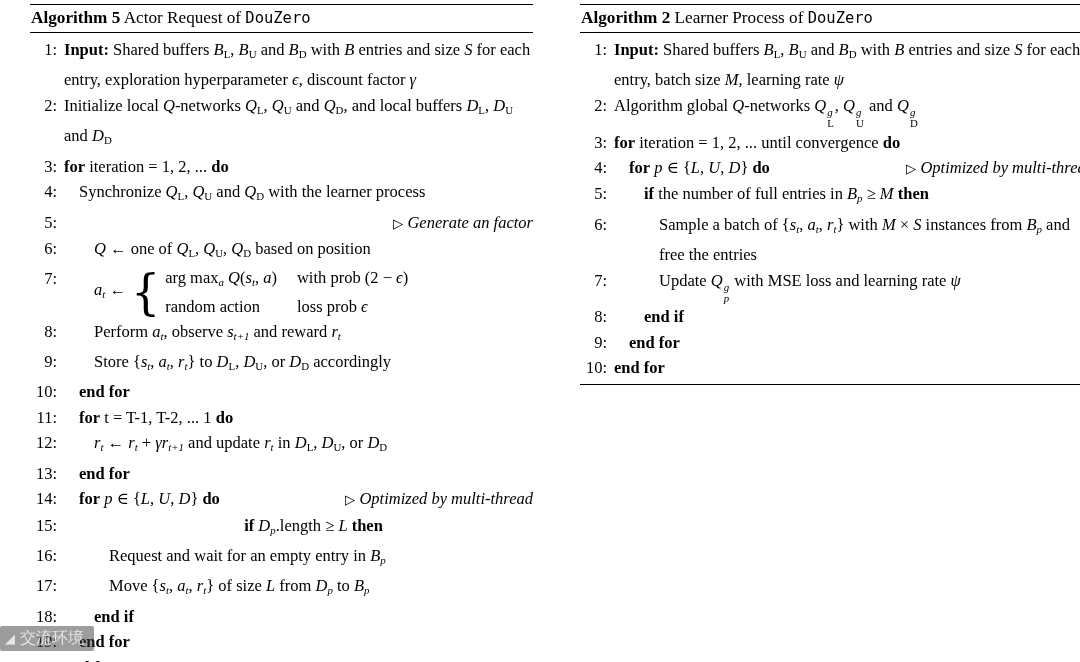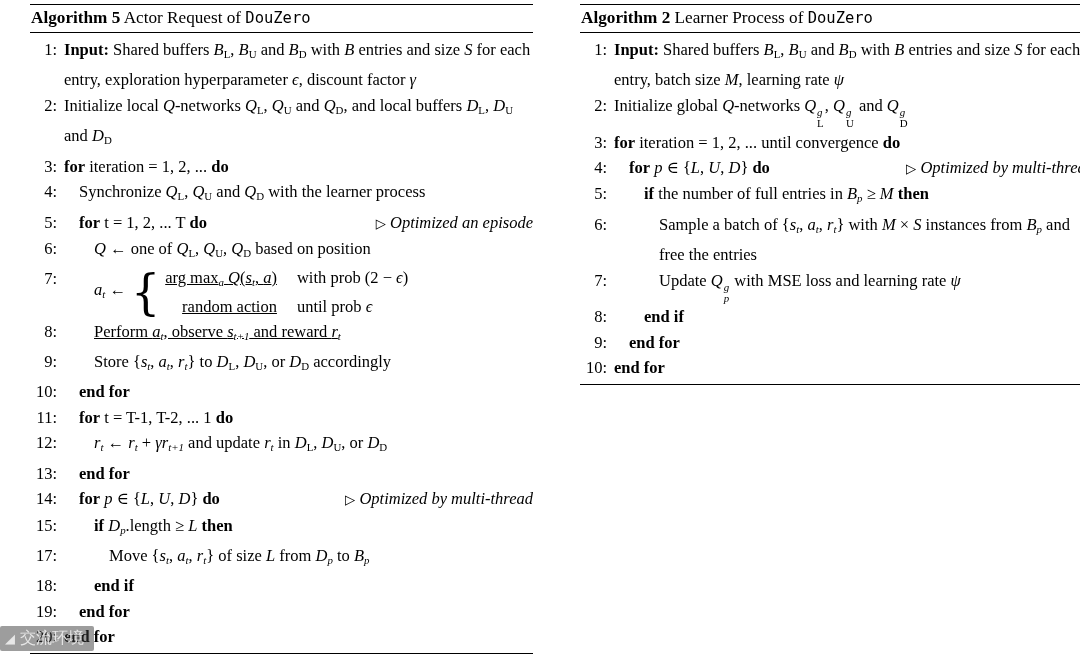--- a/index.html
+++ b/index.html
@@ -29,21 +29,21 @@
   .tt{font-family:"DejaVu Sans Mono","Liberation Mono",monospace;font-size:0.9em;}
   .sub{font-size:0.66em;vertical-align:-0.28em;}
   .subi{font-size:0.66em;vertical-align:-0.28em;font-style:italic;}
   .supsub{display:inline-flex;flex-direction:column;align-items:flex-start;font-size:0.66em;line-height:1.05;vertical-align:-0.45em;margin:0 1px;}
   .ss-sup{font-style:italic;}
   .ss-sub.it{font-style:italic;}
   .case-wrap{display:inline-flex;align-items:center;}
   .case-pre{margin-right:5px;}
   .brace{font-size:46px;font-weight:300;line-height:0.9;margin-right:5px;transform:scaleY(1.05);display:inline-block;font-family:"DejaVu Serif",serif;}
   .case-grid{display:inline-grid;grid-template-columns:auto auto;column-gap:20px;line-height:24px;}
-  .case-l{text-align:right;text-decoration:underline;}
+  .case-l{text-align:left;}
   .watermark{
     position:absolute;left:0;top:626px;display:flex;align-items:center;gap:5px;
     background:rgba(60,60,60,0.5);color:rgba(238,238,238,0.92);
     padding:2px 10px 2px 5px;font-size:16px;border-radius:2px;
     font-family:"DejaVu Sans",sans-serif;filter:blur(0.3px);
   }
   .wm-logo{font-size:13px;}
 </style>
 </head>
 <body>
@@ -63,44 +63,43 @@
         <span class="num">3:</span>
         <div class="lbody" style="padding-left: 0px;"><span class="lmain"><span class="b">for</span><span> iteration = 1, 2, ... </span><span class="b">do</span></span></div>
       </div>
       <div class="alg-line">
         <span class="num">4:</span>
         <div class="lbody" style="padding-left: 15px;"><span class="lmain"><span>Synchronize </span><span class="v">Q</span><span class="sub">L</span><span>, </span><span class="v">Q</span><span class="sub">U</span><span> and </span><span class="v">Q</span><span class="sub">D</span><span> with the learner process</span></span></div>
       </div>
       <div class="alg-line">
         <span class="num">5:</span>
         <div class="lbody has-comment" style="padding-left: 15px;">
-          <span class="lmain"><span class="b">for</span><span> t = 1, 2, ... T </span><span class="b">do</span></span>
-          <span class="comment"><span class="tri">▷ </span><span class="i">Optimized an episode</span></span>
+          <span class="comment"><span class="tri">▷ </span><span class="i">Generate an factor</span></span>
         </div>
       </div>
       <div class="alg-line">
         <span class="num">6:</span>
         <div class="lbody" style="padding-left: 30px;"><span class="lmain"><span class="v">Q</span><span> ← one of </span><span class="v">Q</span><span class="sub">L</span><span>, </span><span class="v">Q</span><span class="sub">U</span><span>, </span><span class="v">Q</span><span class="sub">D</span><span> based on position</span></span></div>
       </div>
       <div class="alg-line">
         <span class="num">7:</span>
         <div class="lbody" style="padding-left: 30px;"><span class="case-wrap">
             <span class="case-pre"><span class="v">a</span><span class="subi">t</span><span> ← </span></span>
             <span class="brace">{</span>
             <span class="case-grid">
               <span class="case-l"><span>arg max</span><span class="subi">a</span><span> </span><span class="v">Q</span><span>(</span><span class="v">s</span><span class="subi">t</span><span>, </span><span class="v">a</span><span>)</span></span>
               <span class="case-r"><span>with prob (2 − </span><span class="v">ϵ</span><span>)</span></span>
               <span class="case-l"><span>random action</span></span>
-              <span class="case-r"><span>until prob </span><span class="v">ϵ</span></span>
+              <span class="case-r"><span>loss prob </span><span class="v">ϵ</span></span>
             </span>
           </span></div>
       </div>
       <div class="alg-line">
         <span class="num">8:</span>
-        <div class="lbody" style="padding-left: 30px; text-decoration: underline;"><span class="lmain"><span>Perform </span><span class="v">a</span><span class="subi">t</span><span>, observe </span><span class="v">s</span><span class="subi">t+1</span><span> and reward </span><span class="v">r</span><span class="subi">t</span></span></div>
+        <div class="lbody" style="padding-left: 30px;"><span class="lmain"><span>Perform </span><span class="v">a</span><span class="subi">t</span><span>, observe </span><span class="v">s</span><span class="subi">t+1</span><span> and reward </span><span class="v">r</span><span class="subi">t</span></span></div>
       </div>
       <div class="alg-line">
         <span class="num">9:</span>
         <div class="lbody" style="padding-left: 30px;"><span class="lmain"><span>Store {</span><span class="v">s</span><span class="subi">t</span><span>, </span><span class="v">a</span><span class="subi">t</span><span>, </span><span class="v">r</span><span class="subi">t</span><span>} to </span><span class="cal">D</span><span class="sub">L</span><span>, </span><span class="cal">D</span><span class="sub">U</span><span>, or </span><span class="cal">D</span><span class="sub">D</span><span> accordingly</span></span></div>
       </div>
       <div class="alg-line">
         <span class="num">10:</span>
         <div class="lbody" style="padding-left: 15px;"><span class="lmain"><span class="b">end for</span></span></div>
       </div>
       <div class="alg-line">
@@ -119,21 +118,25 @@
       </div>
       <div class="alg-line">
         <span class="num">14:</span>
         <div class="lbody has-comment" style="padding-left: 15px;">
           <span class="lmain"><span class="b">for</span><span> </span><span class="v">p</span><span> ∈ {</span><span class="v">L</span><span>, </span><span class="v">U</span><span>, </span><span class="v">D</span><span>} </span><span class="b">do</span></span>
           <span class="comment"><span class="tri">▷ </span><span class="i">Optimized by multi-thread</span></span>
         </div>
       </div>
       <div class="alg-line">
         <span class="num">15:</span>
-        <div class="lbody" style="padding-left: 30px;"><span class="lmain"><span class="b">if</span><span> </span><span class="cal">D</span><span class="subi">p</span><span>.length ≥ </span><span class="v">L</span><span> </span><span class="b">then</span></span></div>
+        <div class="lbody" style="padding-left: 30px; text-align: center;"><span class="lmain"><span class="b">if</span><span> </span><span class="cal">D</span><span class="subi">p</span><span>.length ≥ </span><span class="v">L</span><span> </span><span class="b">then</span></span></div>
+      </div>
+      <div class="alg-line">
+        <span class="num">16:</span>
+        <div class="lbody" style="padding-left: 45px;"><span class="lmain"><span>Request and wait for an empty entry in </span><span class="cal">B</span><span class="subi">p</span></span></div>
       </div>
       <div class="alg-line">
         <span class="num">17:</span>
         <div class="lbody" style="padding-left: 45px;"><span class="lmain"><span>Move {</span><span class="v">s</span><span class="subi">t</span><span>, </span><span class="v">a</span><span class="subi">t</span><span>, </span><span class="v">r</span><span class="subi">t</span><span>} of size </span><span class="v">L</span><span> from </span><span class="cal">D</span><span class="subi">p</span><span> to </span><span class="cal">B</span><span class="subi">p</span></span></div>
       </div>
       <div class="alg-line">
         <span class="num">18:</span>
         <div class="lbody" style="padding-left: 30px;"><span class="lmain"><span class="b">end if</span></span></div>
       </div>
       <div class="alg-line">
@@ -149,21 +152,21 @@
 
 <section class="alg col2">
   <header class="alg-head"><span class="b">Algorithm 2</span><span> Learner Process of </span><span class="tt">DouZero</span></header>
   <div class="alg-body">
       <div class="alg-line">
         <span class="num">1:</span>
         <div class="lbody" style="padding-left: 0px;"><span class="lmain"><span class="b">Input:</span><span> Shared buffers </span><span class="cal">B</span><span class="sub">L</span><span>, </span><span class="cal">B</span><span class="sub">U</span><span> and </span><span class="cal">B</span><span class="sub">D</span><span> with </span><span class="v">B</span><span> entries and size </span><span class="v">S</span><span> for each entry, batch size </span><span class="v">M</span><span>, learning rate </span><span class="v">ψ</span></span></div>
       </div>
       <div class="alg-line">
         <span class="num">2:</span>
-        <div class="lbody" style="padding-left: 0px;"><span class="lmain"><span>Initialize global </span><span class="v">Q</span><span>-networks </span><span class="v">Q</span><span class="supsub">
+        <div class="lbody" style="padding-left: 0px;"><span class="lmain"><span>Algorithm global </span><span class="v">Q</span><span>-networks </span><span class="v">Q</span><span class="supsub">
               <span class="ss-sup">g</span>
               <span class="ss-sub">L</span>
             </span><span>, </span><span class="v">Q</span><span class="supsub">
               <span class="ss-sup">g</span>
               <span class="ss-sub">U</span>
             </span><span> and </span><span class="v">Q</span><span class="supsub">
               <span class="ss-sup">g</span>
               <span class="ss-sub">D</span>
             </span></span></div>
       </div>

